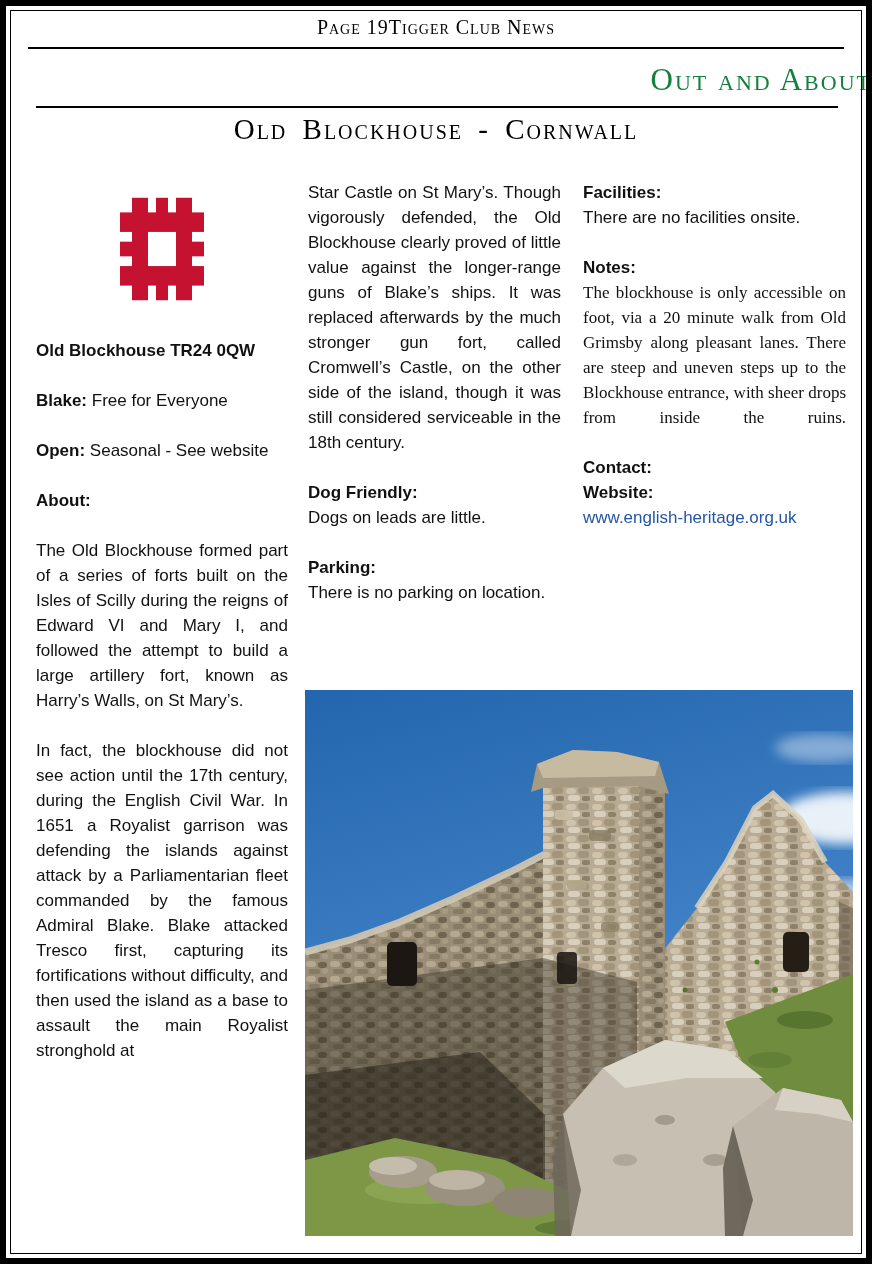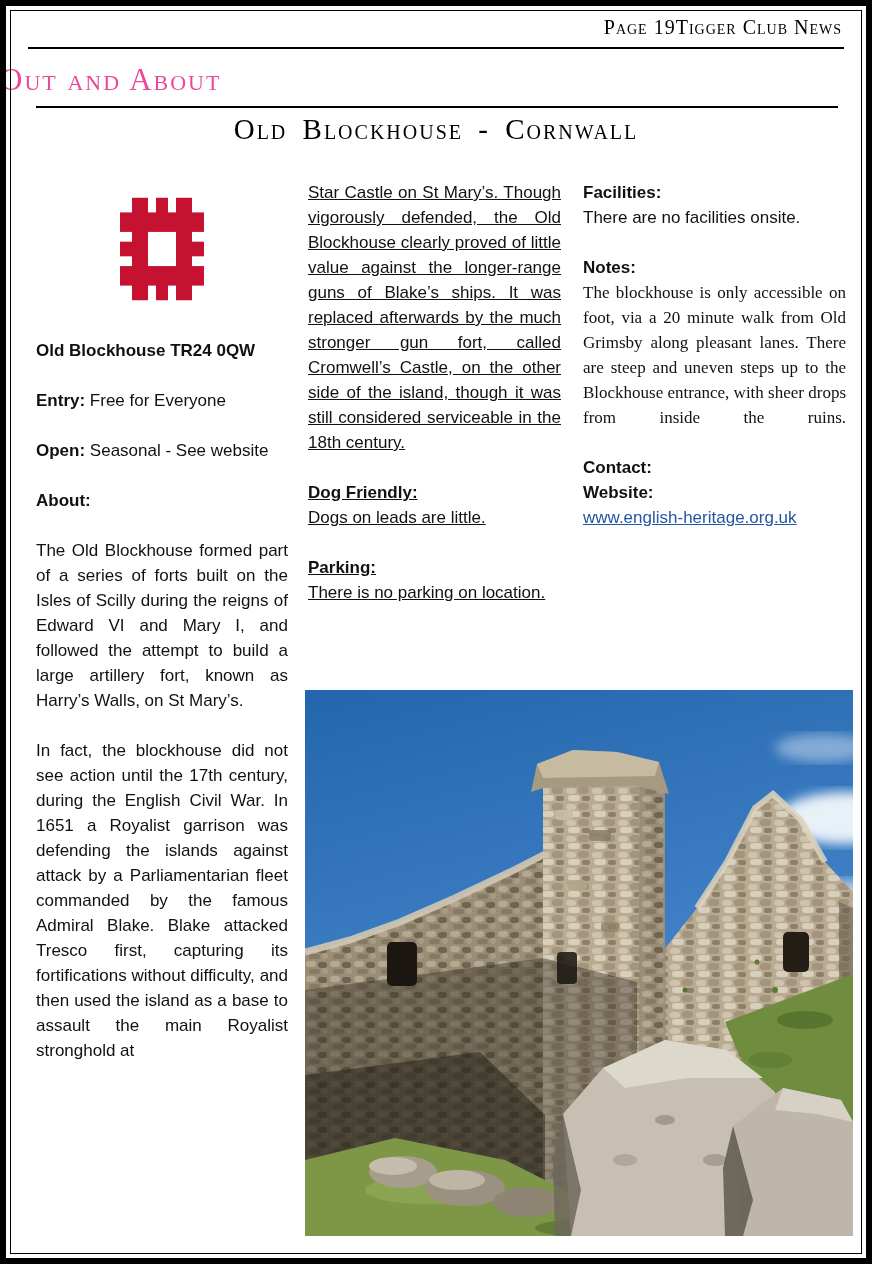--- a/index.html
+++ b/index.html
@@ -4,42 +4,42 @@
 <style>
   html,body{margin:0;padding:0;background:#ffffff;}
   .page{
     position:relative;width:872px;height:1264px;background:#fff;
     font-family:"Liberation Sans",sans-serif;color:#111;overflow:hidden;
   }
   .frame-outer{position:absolute;inset:0;border:6px solid #000;pointer-events:none;z-index:50;}
   .frame-inner{position:absolute;inset:10px;border:1.5px solid #000;pointer-events:none;z-index:50;}
 
   
-  .hdr{position:absolute;top:16px;left:30px;right:30px;display:flex;justify-content:flex-end;
+  .hdr{position:absolute;top:16px;left:30px;right:30px;display:flex;justify-content:center;
        font-family:"Liberation Serif",serif;font-variant:small-caps;font-size:20px;letter-spacing:1px;color:#000;}
   .rule1{position:absolute;top:47px;left:28px;right:28px;border-top:2px solid #000;}
-  .section-title{position:absolute;top:62px;left:0;width:100%;text-align:left;
-       font-family:"Liberation Serif",serif;font-variant:small-caps;font-size:31px;letter-spacing:2px;color:#ec4899;}
+  .section-title{position:absolute;top:62px;left:0;width:100%;text-align:right;
+       font-family:"Liberation Serif",serif;font-variant:small-caps;font-size:31px;letter-spacing:2px;color:#15803d;}
   .rule2{position:absolute;top:106px;left:36px;right:34px;border-top:2px solid #000;}
   .article-title{position:absolute;top:113px;left:0;width:100%;text-align:center;
        font-family:"Liberation Serif",serif;font-variant:small-caps;font-size:29px;letter-spacing:2px;word-spacing:6px;color:#000;}
 
   
   .col{position:absolute;font-size:17px;line-height:25px;text-align:justify;}
   .col-left{left:36px;top:182px;width:252px;}
-  .col-mid{left:308px;top:180px;width:253px;text-decoration:underline;}
+  .col-mid{left:308px;top:180px;width:253px;}
   .col-right{left:583px;top:180px;width:263px;}
   .col p{margin:0;}
   .gap{margin-top:25px !important;}
   b,.b{font-weight:700;}
   .stretch-last{text-align-last:justify;font-family:Liberation Serif, serif;}
 
   .logo-wrap{width:100%;display:flex;justify-content:center;margin:6px 0 28px 0;}
 
-  .link{color:var(--link-blue,#2456a4);text-decoration:underline;cursor:pointer;}
+  .link{color:var(--link-blue,#2456a4);cursor:pointer;}
 
   
   .photo{position:absolute;left:305px;top:690px;width:548px;height:546px;overflow:hidden;}
   .photo svg{display:block;}
 </style>
 </head>
 <body>
 
 <div class="page">
   <div class="frame-outer"></div>
@@ -65,21 +65,21 @@
           <rect x="8" y="20" width="84" height="16"></rect>
           <rect x="8" y="64" width="84" height="16"></rect>
           <rect x="44" y="8" width="12" height="14"></rect>
           <rect x="44" y="78" width="12" height="14"></rect>
           <rect x="8" y="44" width="14" height="12"></rect>
           <rect x="78" y="44" width="14" height="12"></rect>
         </g>
       </svg>
     </div>
     <p class="b">Old Blockhouse TR24 0QW</p>
-    <p class="gap"><b>Entry:</b><span> Free for Everyone</span></p>
+    <p class="gap"><b>Blake:</b><span> Free for Everyone</span></p>
     <p class="gap"><b>Open:</b><span> Seasonal - See website</span></p>
     <p class="gap b">About:</p>
     <p class="gap">The Old Blockhouse formed part of a series of forts built on the Isles of Scilly during the reigns of Edward VI and Mary I, and followed the attempt to build a large artillery fort, known as Harry’s Walls, on St Mary’s.</p>
     <p class="gap">In fact, the blockhouse did not see action until the 17th century, during the English Civil War. In 1651 a Royalist garrison was defending the islands against attack by a Parliamentarian fleet commanded by the famous Admiral Blake. Blake attacked Tresco first, capturing its fortifications without difficulty, and then used the island as a base to assault the main Royalist stronghold at</p>
   </div>
 
   <div class="col col-mid">
     <p>Star Castle on St Mary’s. Though vigorously defended, the Old Blockhouse clearly proved of little value against the longer-range guns of Blake’s ships. It was replaced afterwards by the much stronger gun fort, called Cromwell’s Castle, on the other side of the island, though it was still considered serviceable in the 18th century.</p>
     <p class="gap b">Dog Friendly:</p>
     <p>Dogs on leads are little.</p>

